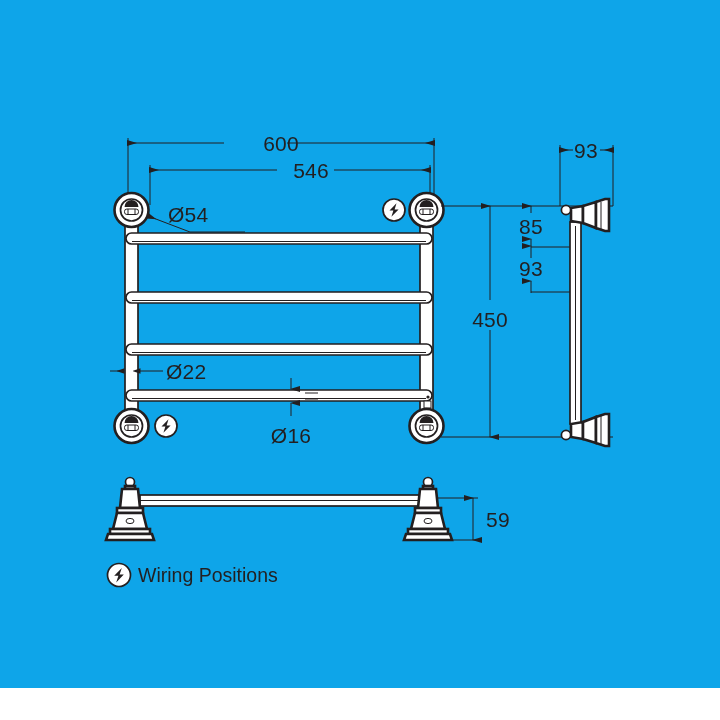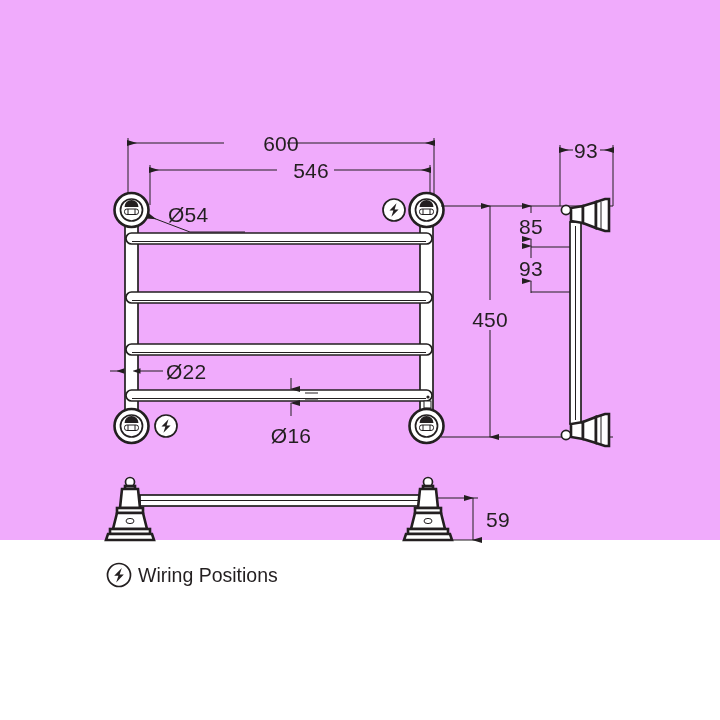--- a/index.html
+++ b/index.html
@@ -9,22 +9,22 @@
   }
   body {
     width: 720px;
     height: 720px;
     font-family: "Liberation Sans", sans-serif;
     overflow: hidden;
   }
   #sheet {
     position: relative;
     width: 720px;
-    height: 540px;
-    background: #f0abfc;
+    height: 688px;
+    background: #0ea5e9;
   }
   #drawing {
     position: absolute;
     left: 0;
     top: 0;
   }
   text {
     font-family: "Liberation Sans", sans-serif;
     fill: #231f20;
   }

